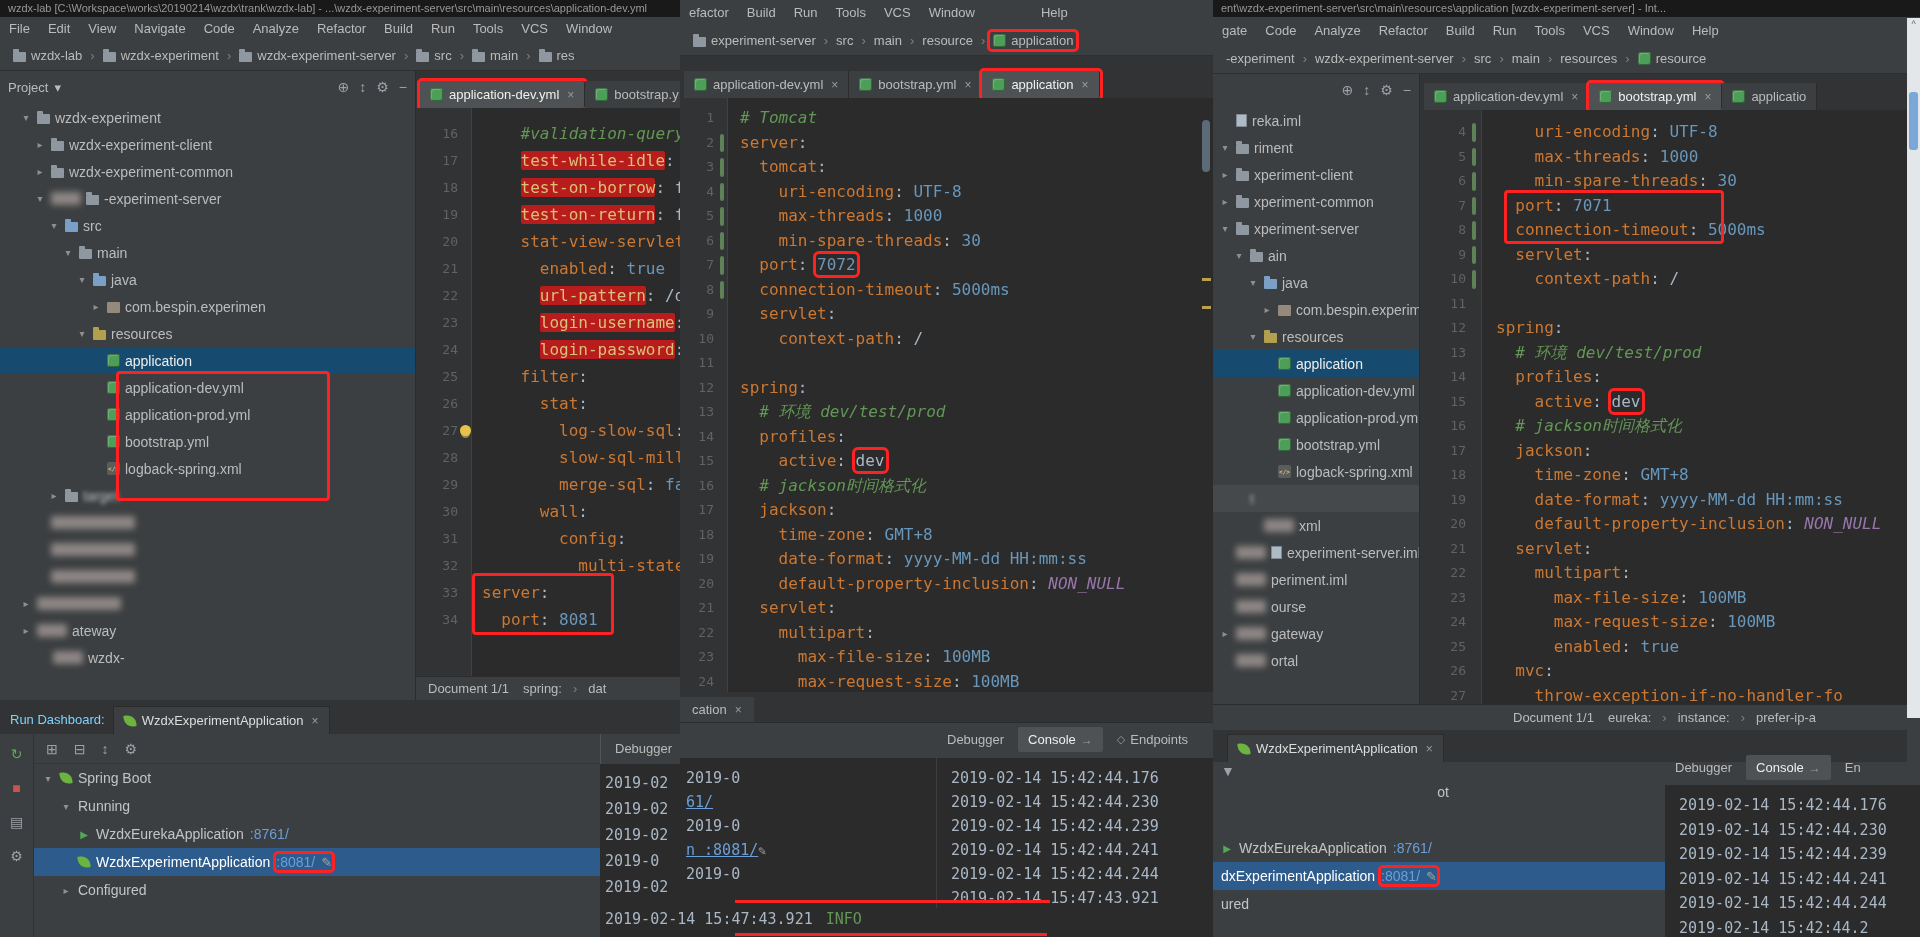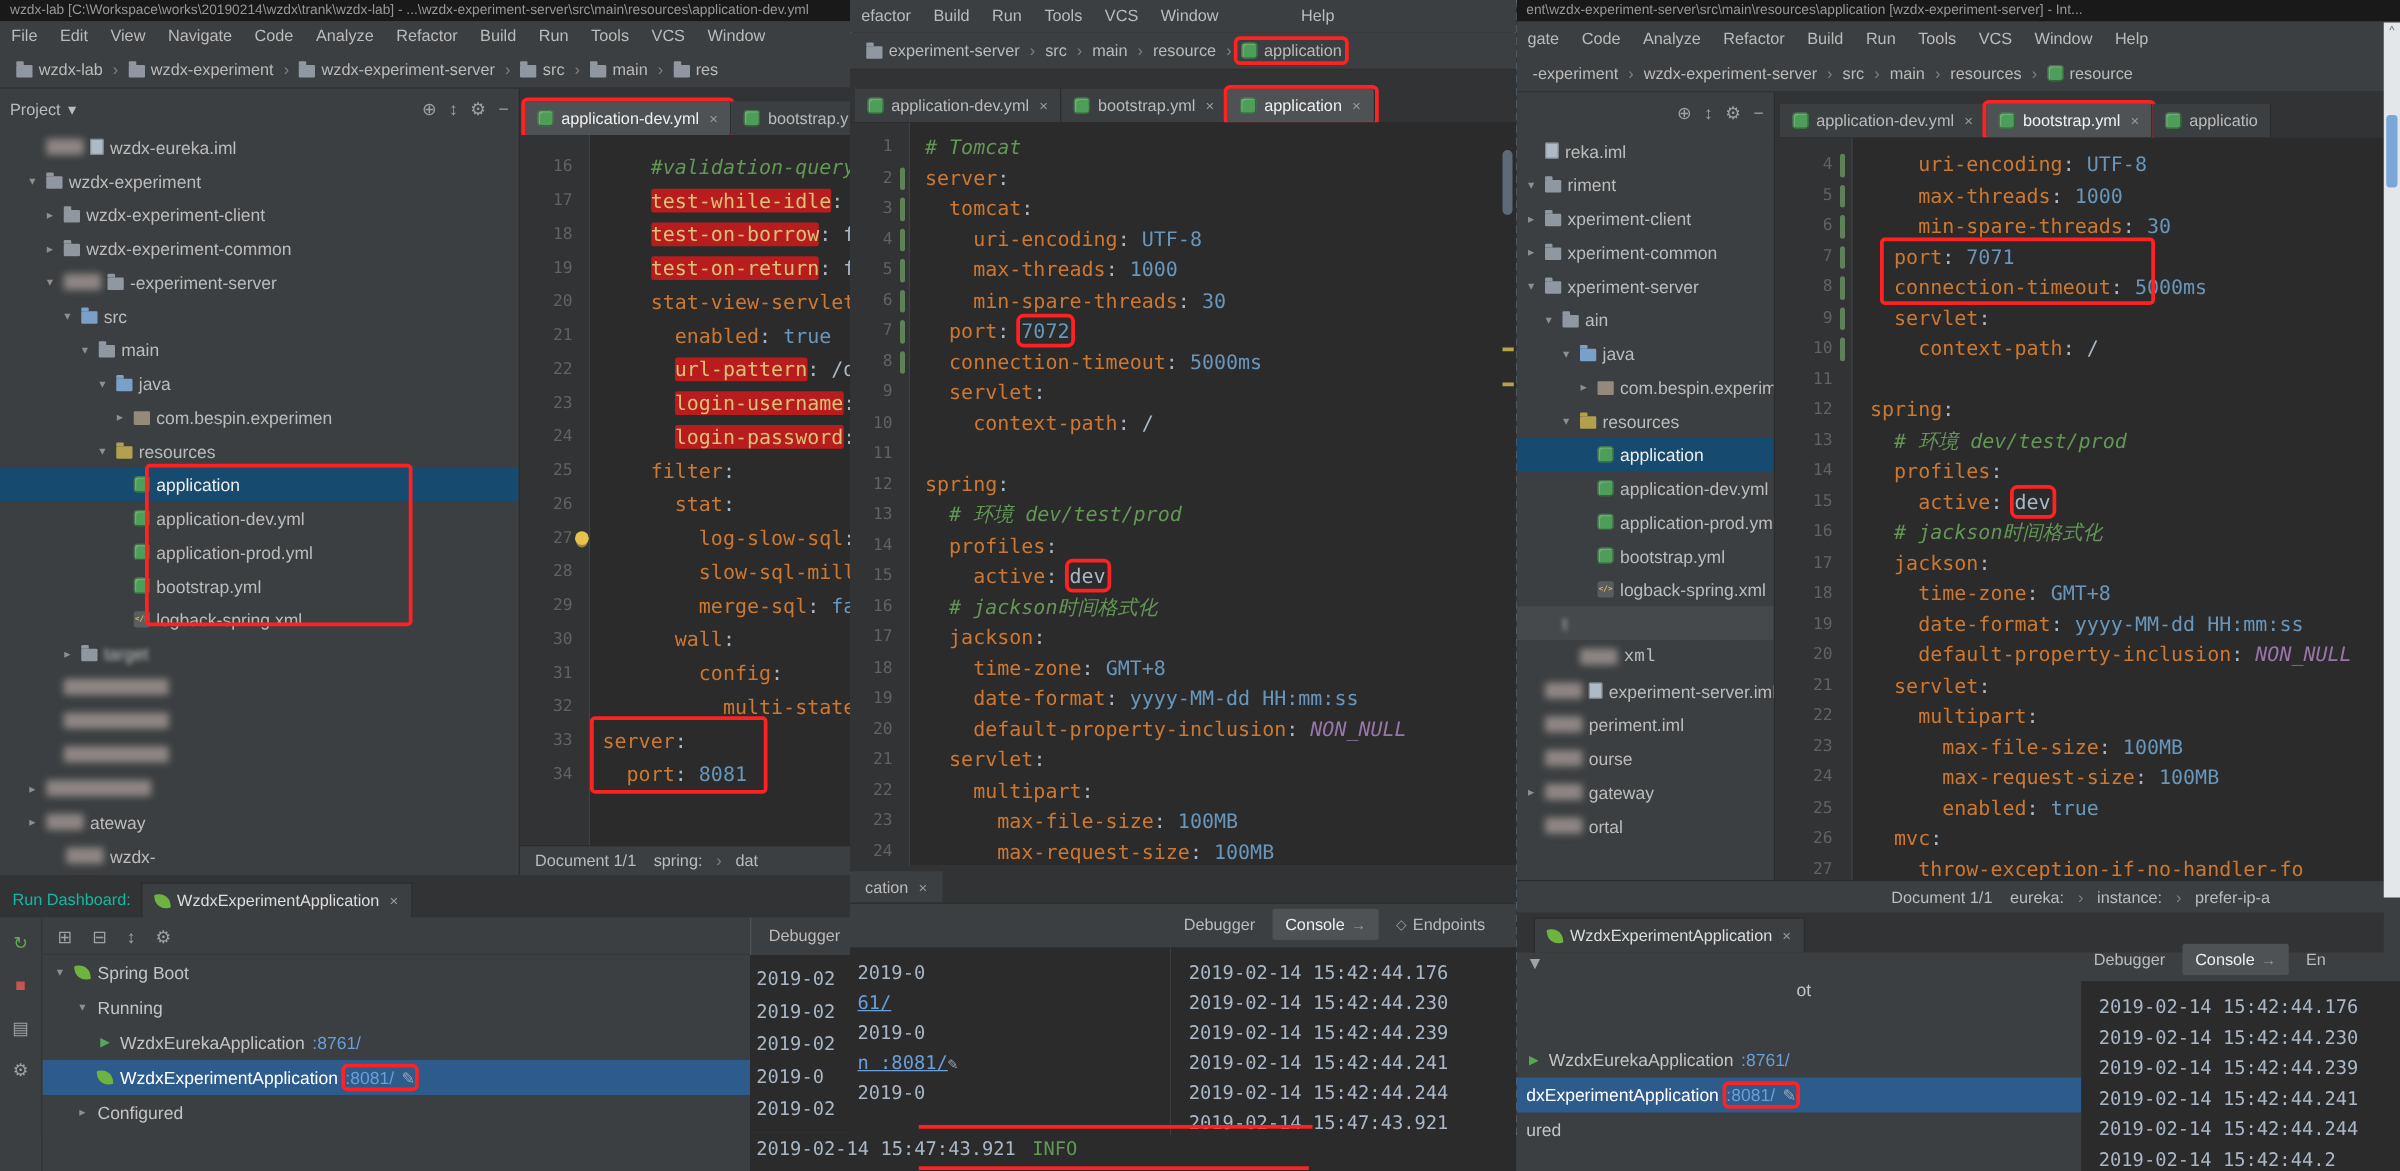--- a/index.html
+++ b/index.html
@@ -94,21 +94,21 @@
 #anno-lw-tree{left:116px;top:300px;width:214px;height:130px}
 #anno-lw-server{left:56px;top:465px;width:142px;height:62px}
 #anno-rw-port{left:84px;top:80px;width:220px;height:54px}
 .statusbar{position:absolute;background:#3c3f41;border-top:1px solid #2b2b2b;display:flex;align-items:center;gap:14px;font-size:13px;color:#bbb;padding:0 12px;white-space:nowrap}
 #lw .lw-status{left:416px;top:676px;right:0;height:24px}
 #rw .rw-status{left:0;top:704px;right:13px;height:26px;padding-left:300px}
 .pathbar{display:inline-flex;gap:6px;align-items:center}
 .runtabs{position:absolute;background:#313335;display:flex;align-items:flex-end;font-size:13px}
 #lw .lw-runtabs{left:0;top:700px;right:0;height:34px}
 #rw .rw-runtabs{left:0;top:730px;right:13px;height:32px}
-.rd-label{padding:0 8px 7px 10px;color:#14b8a6}
+.rd-label{padding:0 8px 7px 10px;color:#7dd3fc}
 .runtab{display:inline-flex;align-items:center;gap:6px;background:#3c3f41;padding:6px 10px;border:1px solid #2b2b2b;border-bottom:none;color:#ddd}
 #rw .runtab{margin-left:14px}
 .runside{position:absolute;left:0;top:734px;width:34px;bottom:0;background:#3c3f41;border-right:1px solid #2f3234;display:flex;flex-direction:column;align-items:center;gap:18px;padding-top:12px}
 .runtop{position:absolute;left:34px;top:734px;width:566px;height:30px;background:#3c3f41;border-bottom:1px solid #35383a;display:flex;align-items:center;gap:16px;padding-left:12px}
 .runtree{position:absolute;background:#3c3f41;overflow:hidden;font-size:14px}
 #lw .lw-runtree{left:34px;top:764px;width:566px;height:142px}
 #rw .rw-runtree{left:0;top:778px;width:452px;height:159px}
 .rrow{display:flex;align-items:center;gap:6px;height:28px;white-space:nowrap;color:#c4c4c4;padding-left:8px}
 .rrow.sel{background:#2d5b8c;color:#fff}
 .runarr{color:#53a956;font-size:10px;width:12px;text-align:center}
@@ -188,26 +188,20 @@
         <span class="dd">▾</span>
         <span class="pp-icons">
             <span class="tbi tbi-aim">⊕</span>
             <span class="tbi tbi-updown">↕</span>
             <span class="tbi tbi-settings">⚙</span>
             <span class="tbi tbi-hide">−</span>
           </span>
       </div>
       <div class="pp-tree">
           <div class="trow" style="padding-left: 20px;">
-            <span class="arr"></span>
-            <span class="blurblk sm"></span>
-            <span class="fi fi-module"></span>
-            <span>wzdx-eureka.iml</span>
-          </div>
-          <div class="trow" style="padding-left: 20px;">
             <span class="arr">▾</span>
             <span class="fi fi-folder"></span>
             <span>wzdx-experiment</span>
           </div>
           <div class="trow" style="padding-left: 34px;">
             <span class="arr">▸</span>
             <span class="fi fi-folder"></span>
             <span>wzdx-experiment-client</span>
           </div>
           <div class="trow" style="padding-left: 34px;">
@@ -584,21 +578,21 @@
           </div>
           <div class="trow" style="padding-left: 48px;">
             <span class="arr"></span>
             <span class="fi fi-xml">&lt;/&gt;</span>
             <span>logback-spring.xml</span>
           </div>
           <div class="trow hov" style="padding-left: 20px;">
             <span class="arr"></span>
             <span class="blurtxt">t</span>
           </div>
-          <div class="trow" style="padding-left: 34px; font-family: Liberation Mono, monospace;">
+          <div class="trow" style="padding-left: 34px;">
             <span class="arr"></span>
             <span class="blurblk sm"></span>
             <span>xml</span>
           </div>
           <div class="trow" style="padding-left: 6px;">
             <span class="arr"></span>
             <span class="blurblk sm"></span>
             <span class="fi fi-module"></span>
             <span>experiment-server.iml</span>
           </div>

